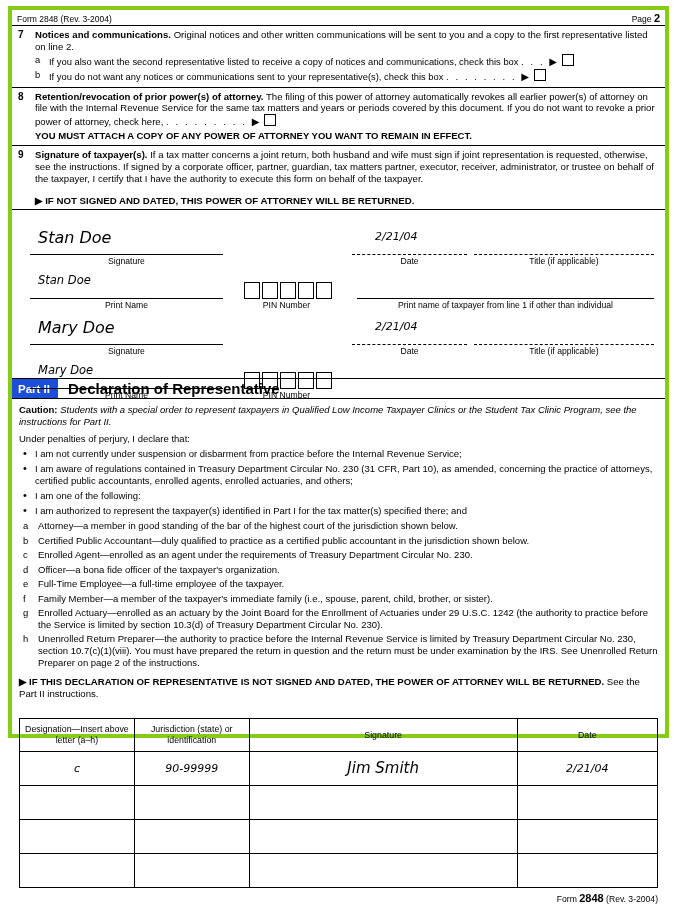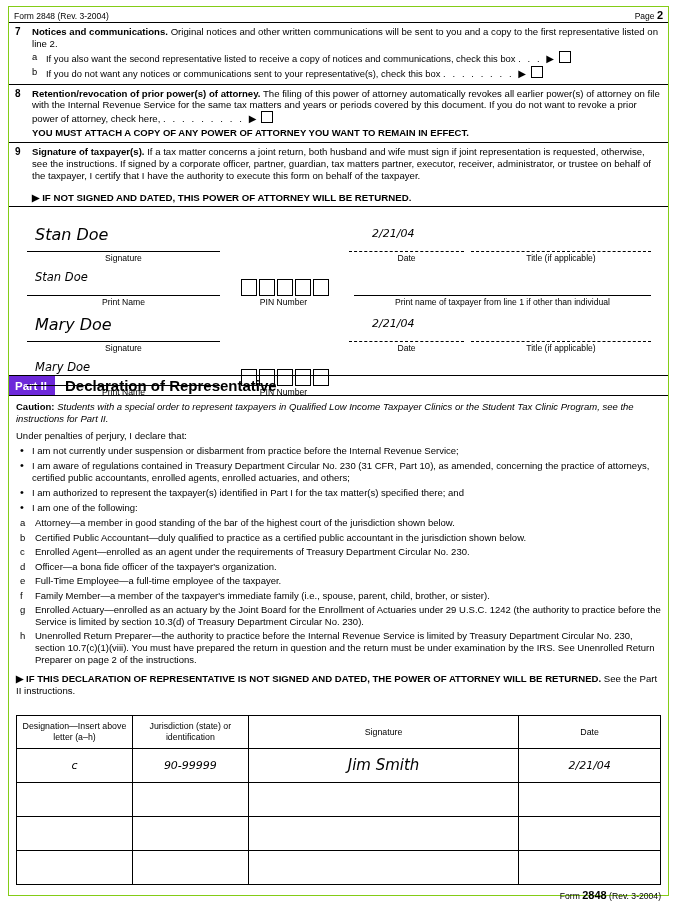--- a/index.html
+++ b/index.html
@@ -18,22 +18,22 @@
     background: #ffffff;
     box-sizing: border-box;
     padding: 0;
     overflow: hidden;
   }
   .sheet {
     position: absolute;
     left: 8px;
     top: 6px;
     width: 661px;
-    height: 890px;
-    border: 1px solid #84cc16;
+    height: 732px;
+    border: 4px solid #84cc16;
     box-sizing: border-box;
   }
   
   .hdr {
     display: flex;
     justify-content: space-between;
     align-items: baseline;
     font-size: 8.5px;
     padding: 2px 5px 1px 5px;
     border-bottom: 1px solid #000;
@@ -152,21 +152,21 @@
   }
   
   .parthdr {
     display: flex;
     align-items: stretch;
     border-top: 1px solid #000;
     border-bottom: 1px solid #000;
     height: 19px;
   }
   .parthdr .pbox {
-    background: #6d28d9;
+    background: #1d4ed8;
     color: #fff;
     font-weight: bold;
     font-size: 11.5px;
     padding: 2px 8px 2px 6px;
     display: flex;
     align-items: center;
   }
   .parthdr .ptitle {
     font-weight: bold;
     font-size: 15px;
@@ -401,22 +401,22 @@
 
     <div class="p2">
       <div class="caution">
         <b>Caution:</b>
         <span>Students with a special order to represent taxpayers in Qualified Low Income Taxpayer Clinics or the Student Tax Clinic Program, see the instructions for Part II.</span>
       </div>
       <div class="under">Under penalties of perjury, I declare that:</div>
       <ul class="bullets">
         <li>I am not currently under suspension or disbarment from practice before the Internal Revenue Service;</li>
         <li>I am aware of regulations contained in Treasury Department Circular No. 230 (31 CFR, Part 10), as amended, concerning the practice of attorneys, certified public accountants, enrolled agents, enrolled actuaries, and others;</li>
+        <li>I am one of the following:</li>
         <li>I am authorized to represent the taxpayer(s) identified in Part I for the tax matter(s) specified there; and</li>
-        <li>I am one of the following:</li>
       </ul>
       <ul class="lettered">
         <li>
           <span class="ltr">a</span>
           <span class="txt">Attorney—a member in good standing of the bar of the highest court of the jurisdiction shown below.</span>
         </li>
         <li>
           <span class="ltr">b</span>
           <span class="txt">Certified Public Accountant—duly qualified to practice as a certified public accountant in the jurisdiction shown below.</span>
         </li>

